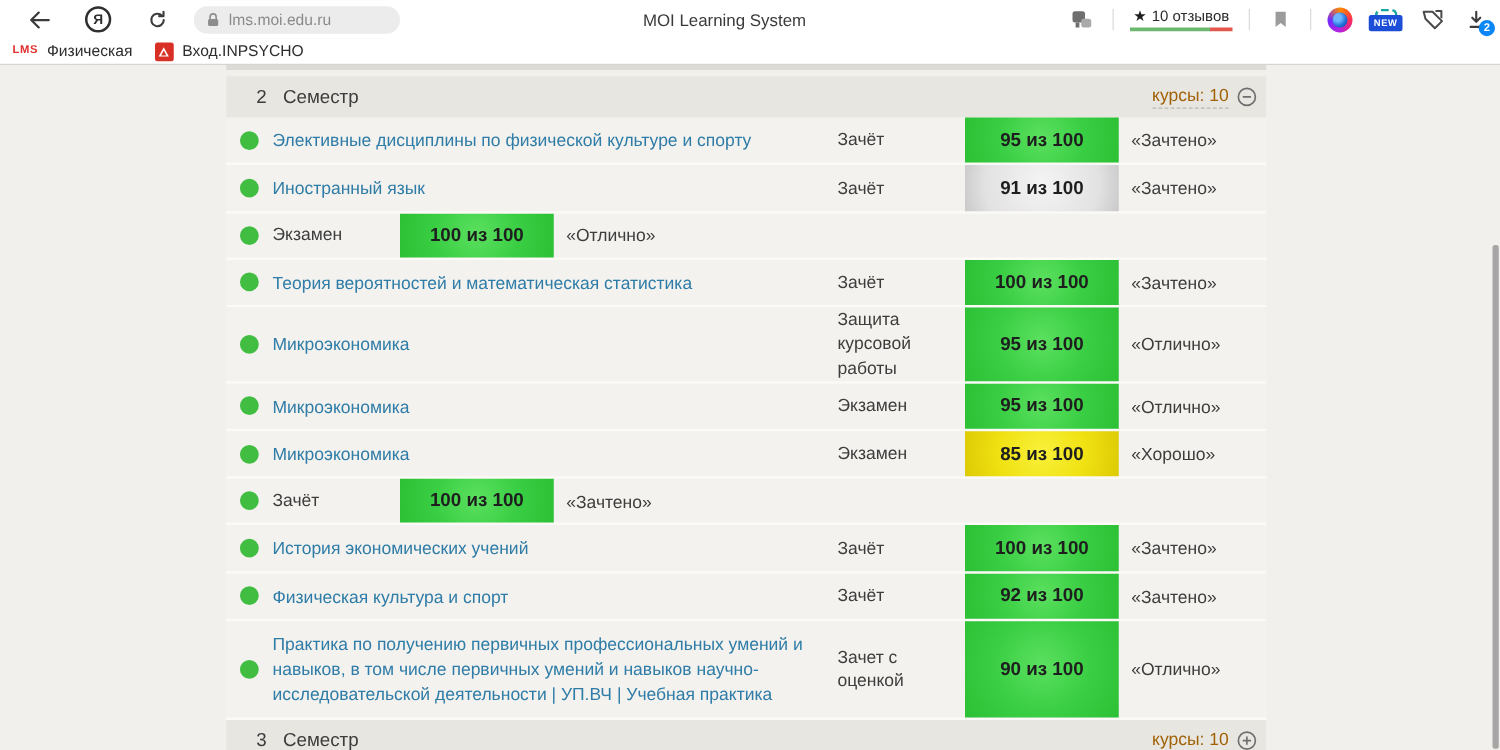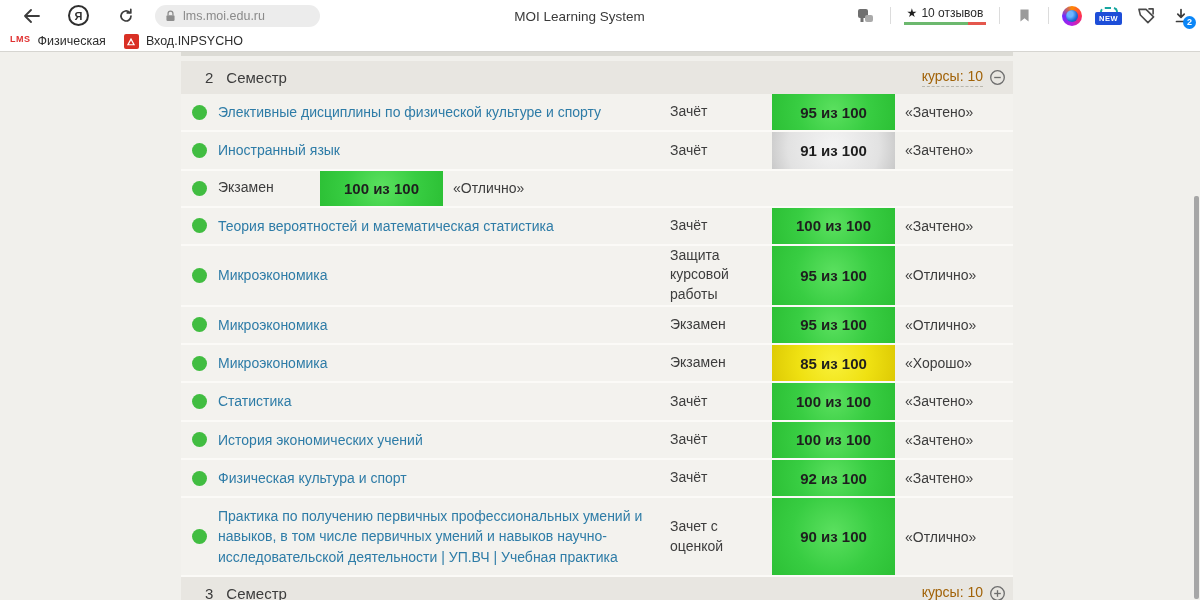--- a/index.html
+++ b/index.html
@@ -229,21 +229,20 @@
     <span class="cell-course">Микроэкономика</span>
     <span class="cell-type">Экзамен</span>
     <span class="cell-score badge-yellow">85 из 100</span>
     <span class="cell-grade">«Хорошо»</span>
   </div>
 
   <div class="row">
     <span class="cell-dot">
       <span class="status-dot"></span>
     </span>
-    <span class="cell-course">Статистика</span>
     <span class="cell-type">Зачёт</span>
     <span class="cell-score badge-green">100 из 100</span>
     <span class="cell-grade">«Зачтено»</span>
   </div>
 
   <div class="row">
     <span class="cell-dot">
       <span class="status-dot"></span>
     </span>
     <span class="cell-course">История экономических учений</span>

